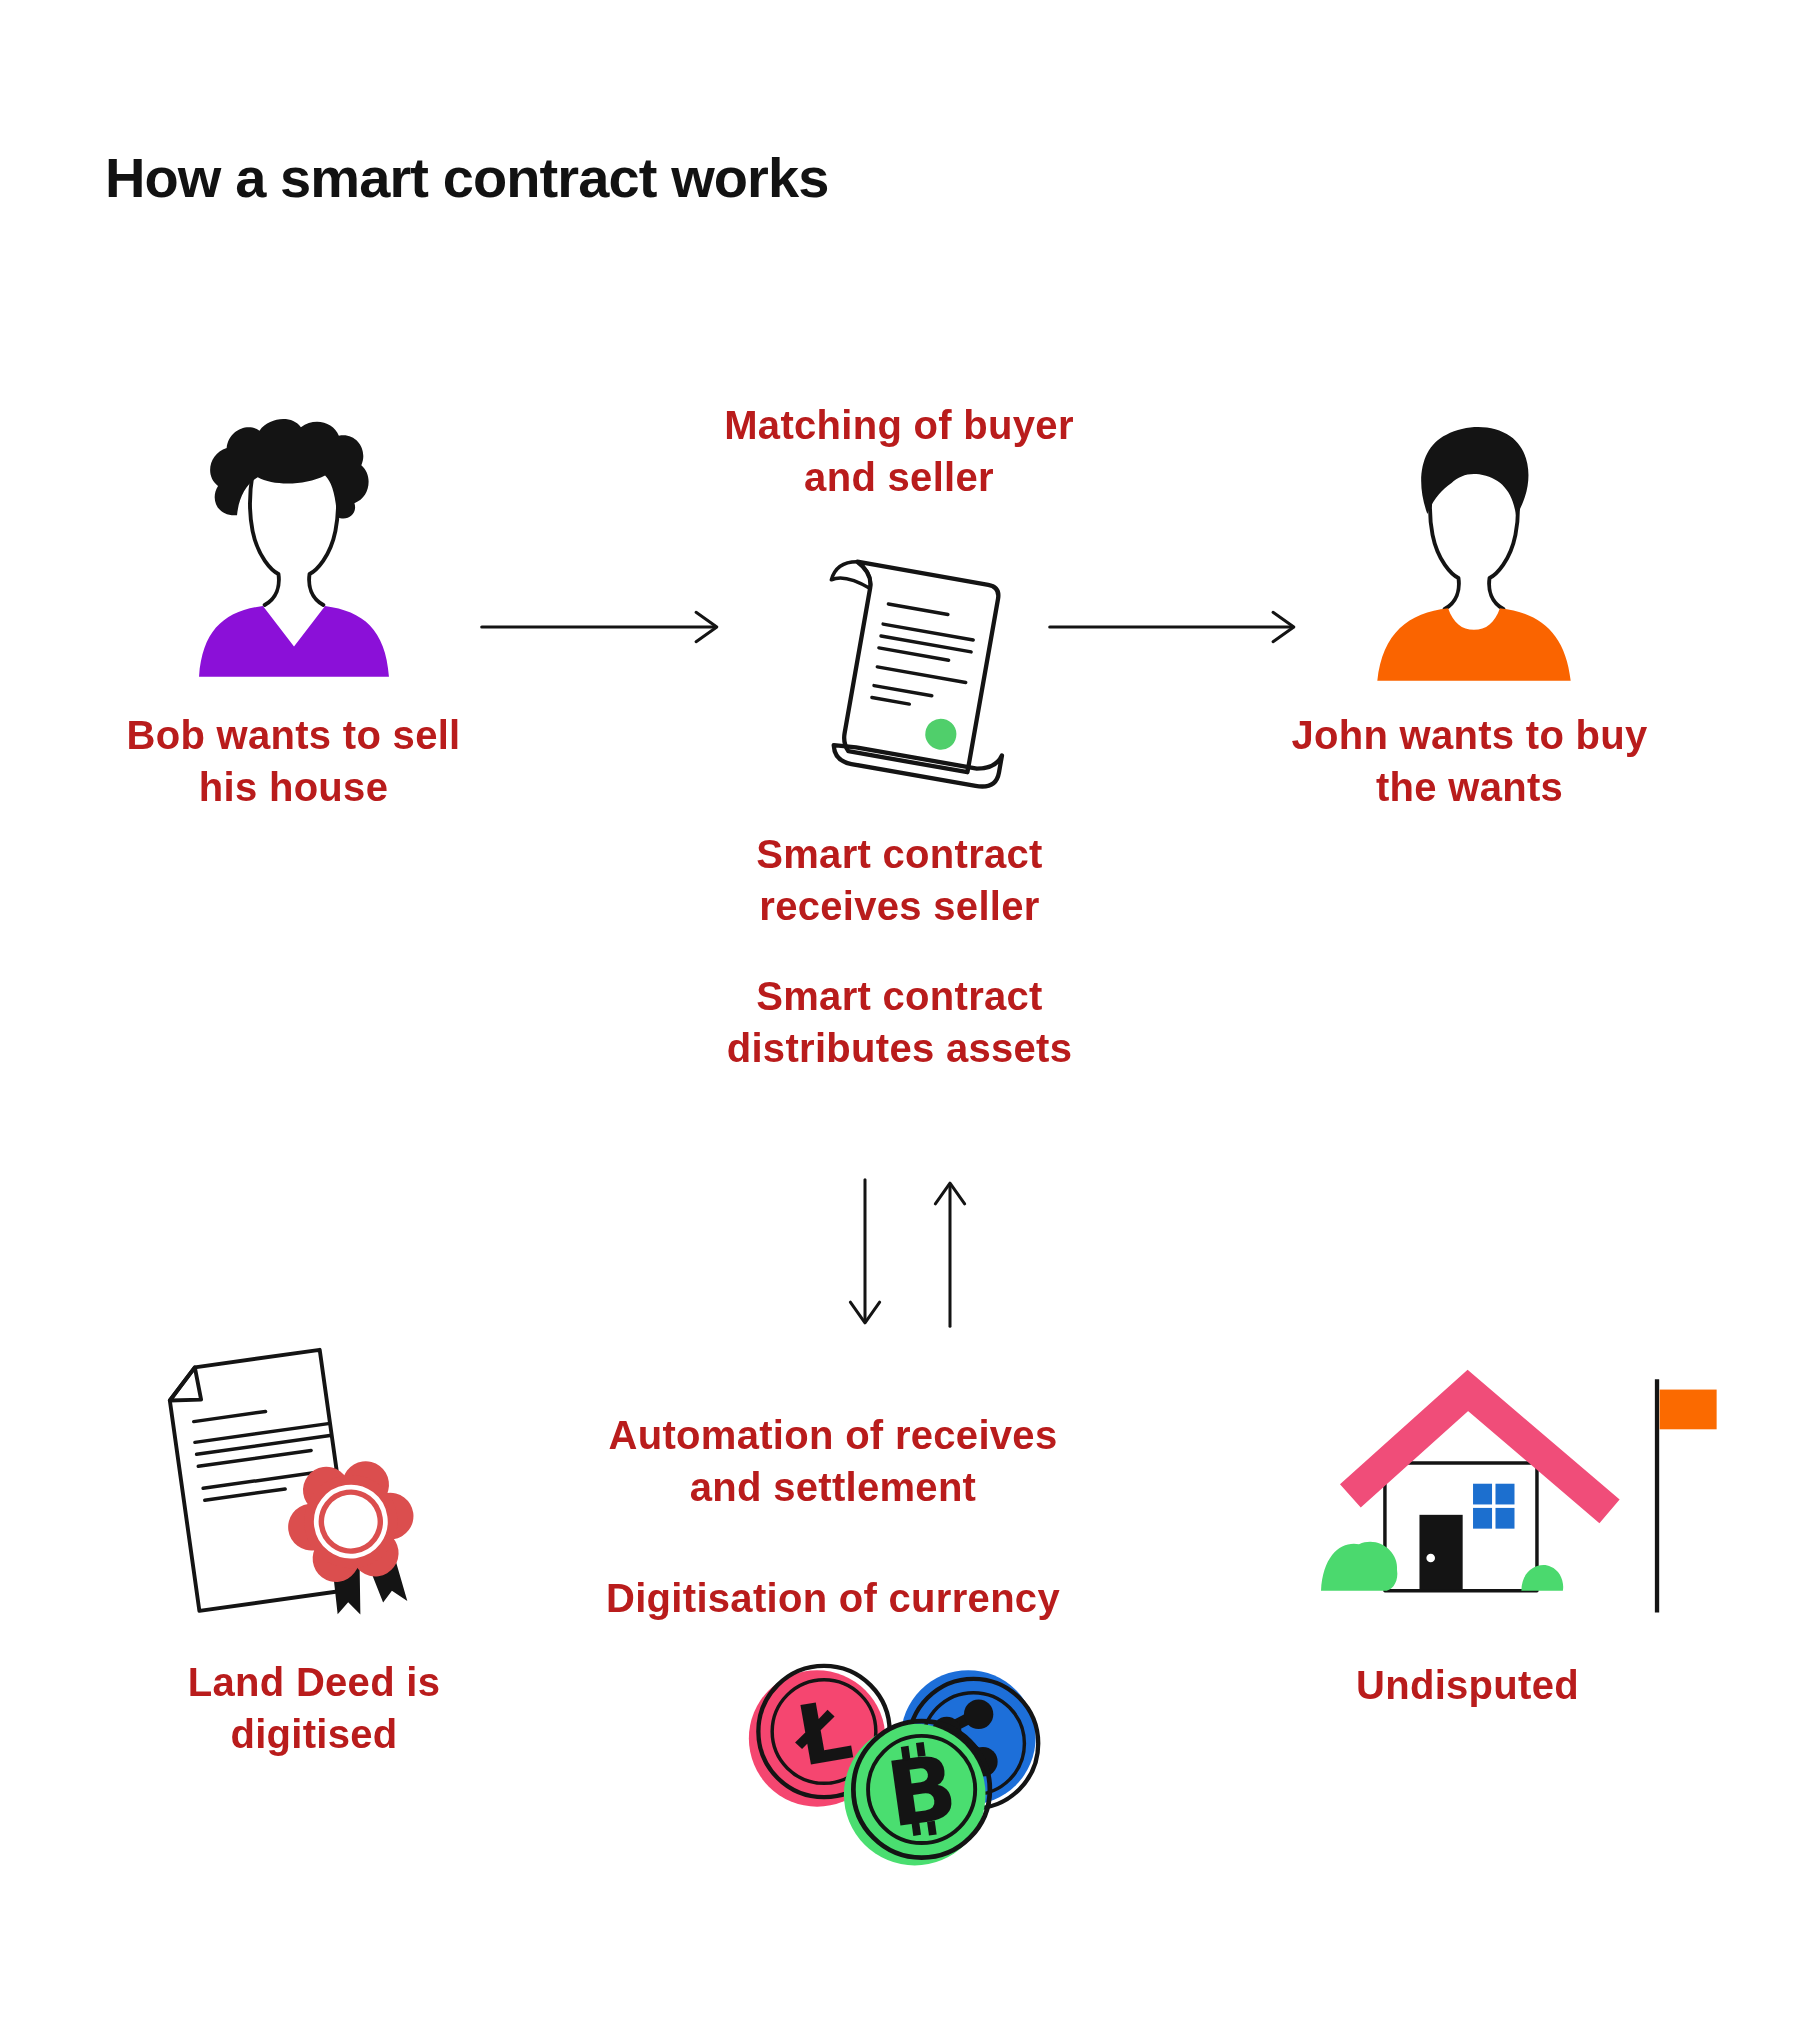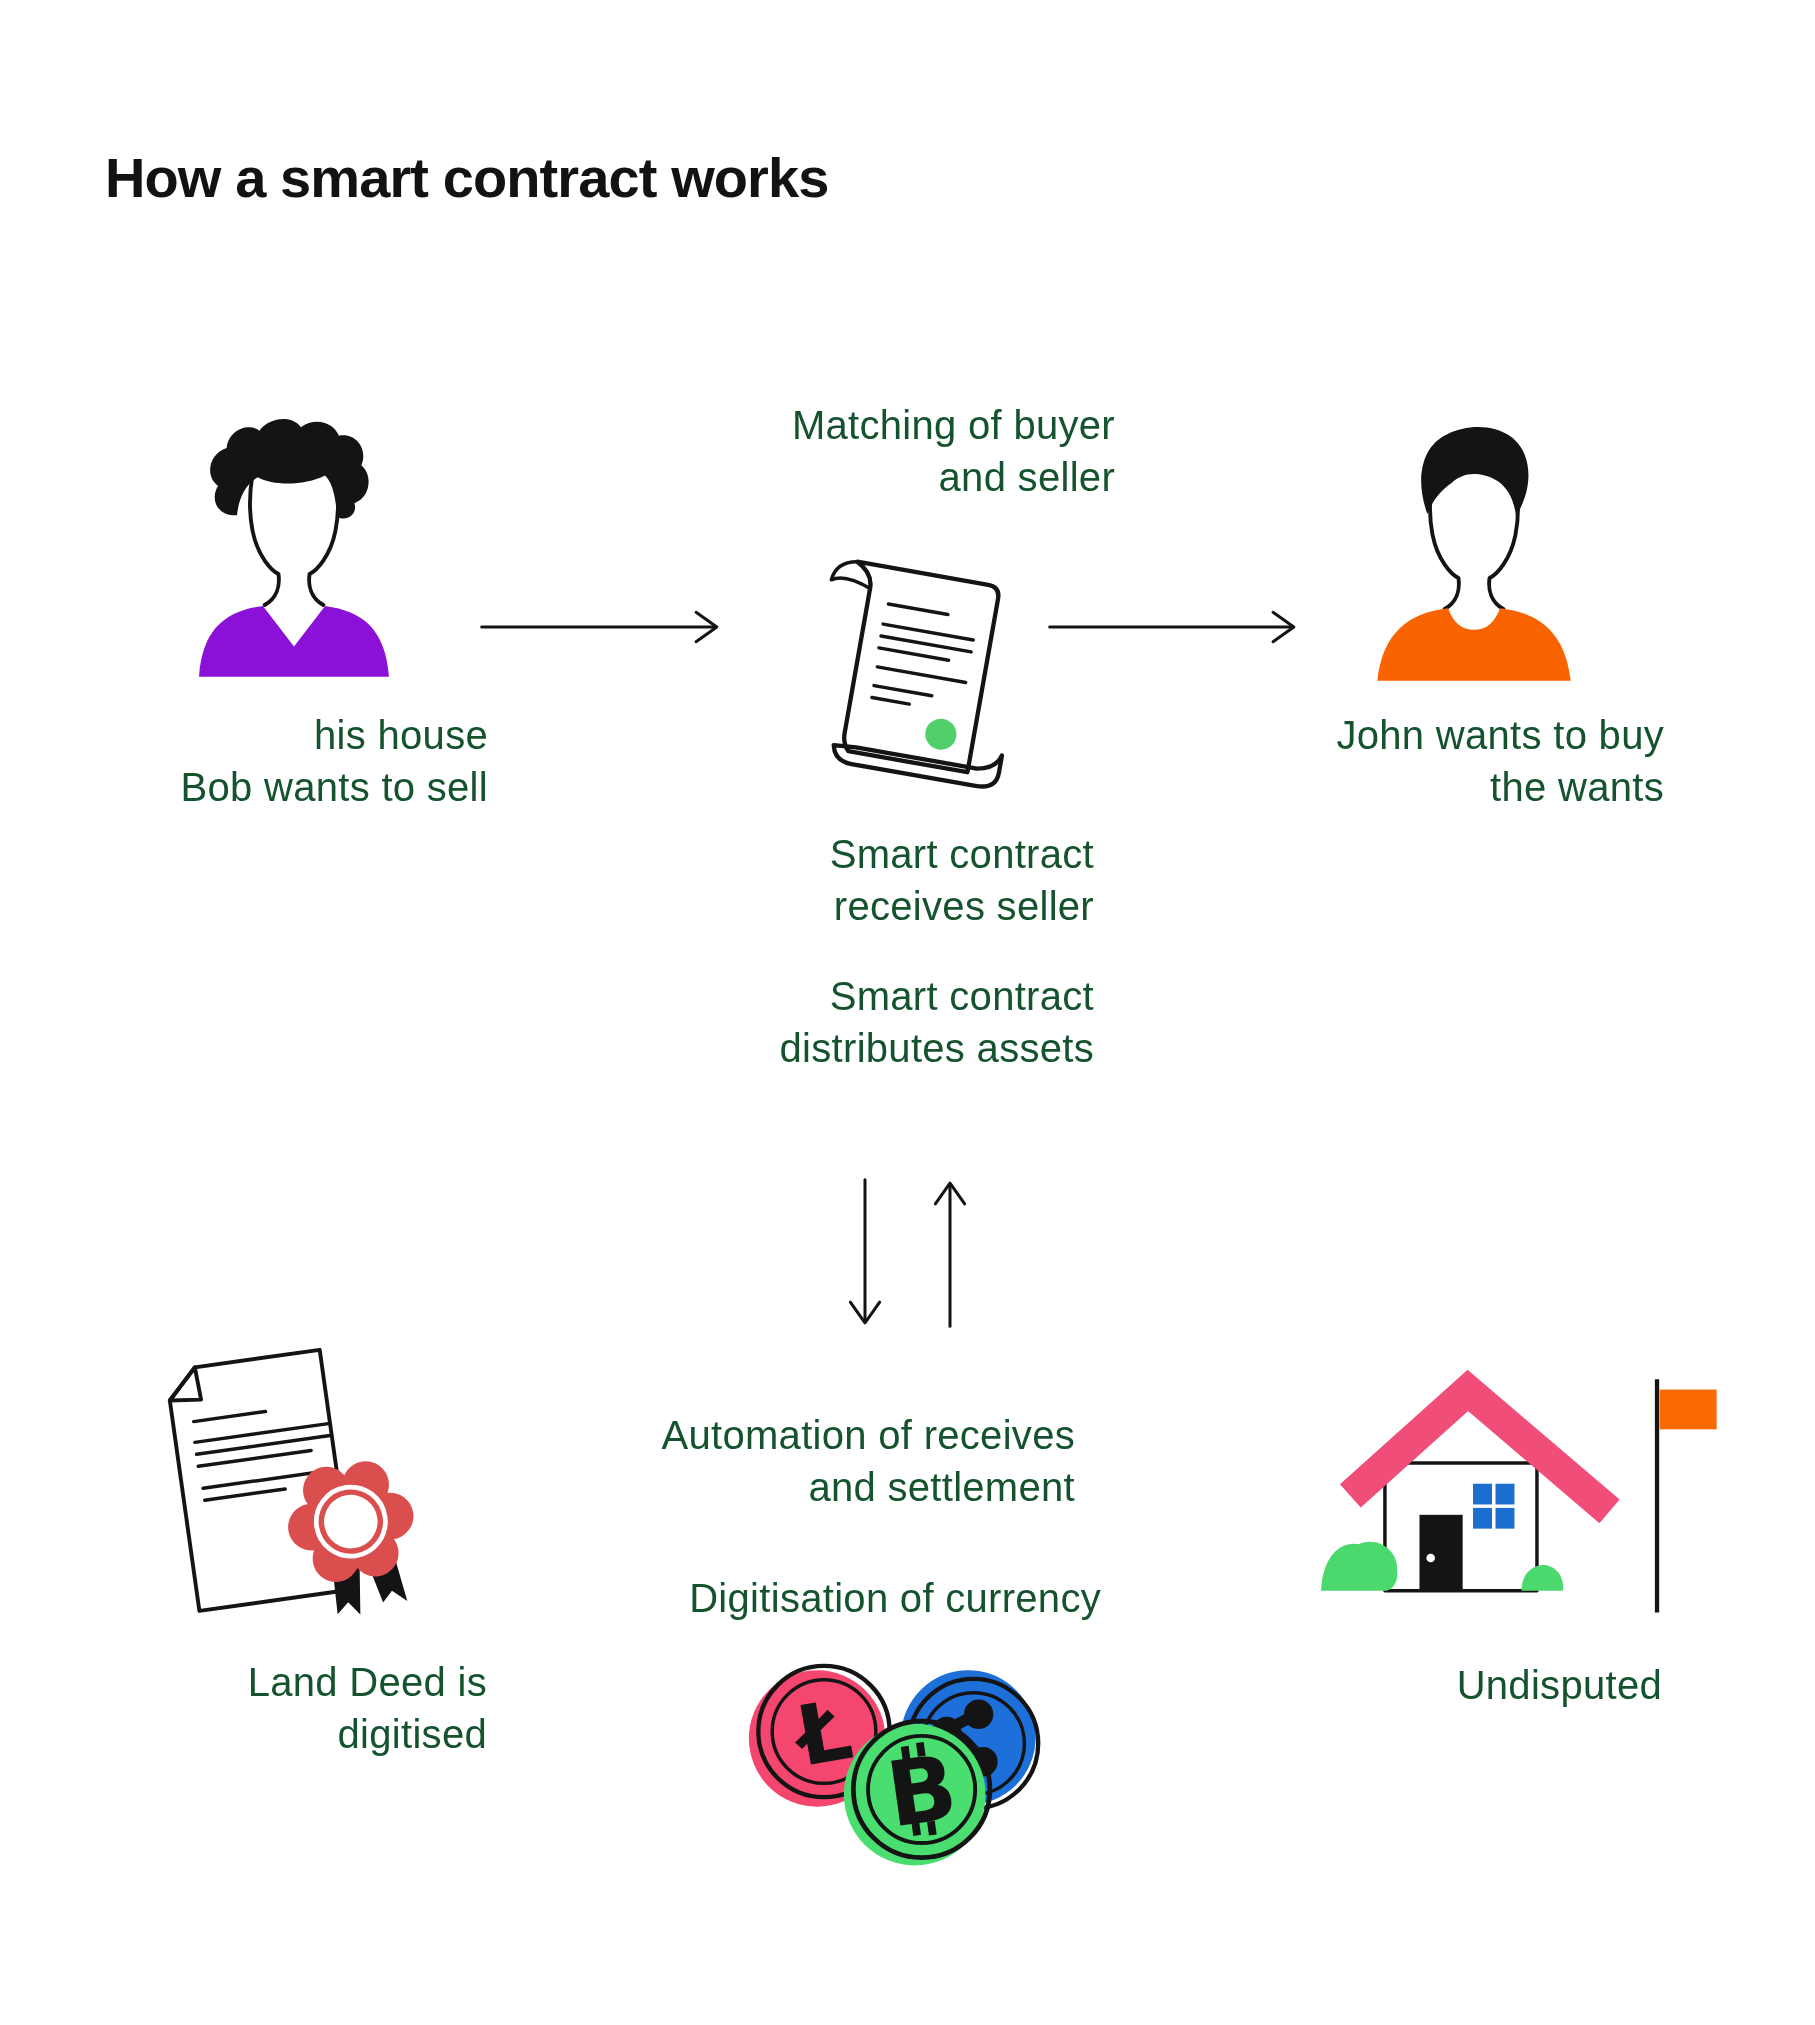--- a/index.html
+++ b/index.html
@@ -20,22 +20,22 @@
   body{width:1816px;height:2025px;position:relative;overflow:hidden;
        font-family:"Liberation Sans",sans-serif;color:var(--ink);}
   svg{overflow:visible;display:block;}
   .abs{position:absolute;}
   .title{
     position:absolute;left:105px;top:145px;width:1211px;
     font-size:56px;font-weight:700;letter-spacing:-0.9px;color:#121212;
     font-family:"Liberation Sans",sans-serif;
   }
   .label{
-    position:absolute;text-align:right;
-    font-size:40px;line-height:52px;font-weight:400;color:#14532d;
+    position:absolute;text-align:center;
+    font-size:40px;line-height:52px;font-weight:700;color:#b91c1c;
     letter-spacing:0.3px;
   }
   .stroke{stroke:var(--ink);fill:none;stroke-linecap:round;stroke-linejoin:round;}
 </style>
 </head>
 <body>
 
 <div class="title">How a smart contract works</div>
 
 <div class="abs" style="left:173px;top:422px;width:242px;height:259px;">
@@ -50,22 +50,22 @@
 
     <path d="M74,108 C52,110 42,90 52,74 C36,62 42,36 62,30 C64,10 86,0 100,10
              C112,-6 138,-8 148,6 C164,-6 186,0 192,16 C212,12 226,32 218,50
              C232,62 228,88 210,94 C214,106 202,116 190,110
              C188,84 184,70 176,62 C152,74 116,74 98,64 C84,72 76,88 74,108 Z" fill="var(--ink)"></path>
 
     <path d="M30,295 C34,240 60,219 104,213 L140,260 L176,213 C220,219 246,240 250,295 Z" fill="var(--seller-shirt)"></path>
   </svg>
 </div>
 <div class="label" style="left:99px;top:709px;width:389px;">
+  <div>Bob wants to sell</div>
   <div>his house</div>
-  <div>Bob wants to sell</div>
 </div>
 
 <div class="abs" style="left:480px;top:606px;">
   <svg width="242" height="42" viewBox="0 0 280 48">
     <line class="stroke" stroke-width="3.5" x1="2" y1="24" x2="272" y2="24"></line>
     <path class="stroke" stroke-width="3.5" d="M250,7 L274,24 L250,41"></path>
   </svg>
 </div>
 
 <div class="label" style="left:683px;top:399px;width:432px;">

